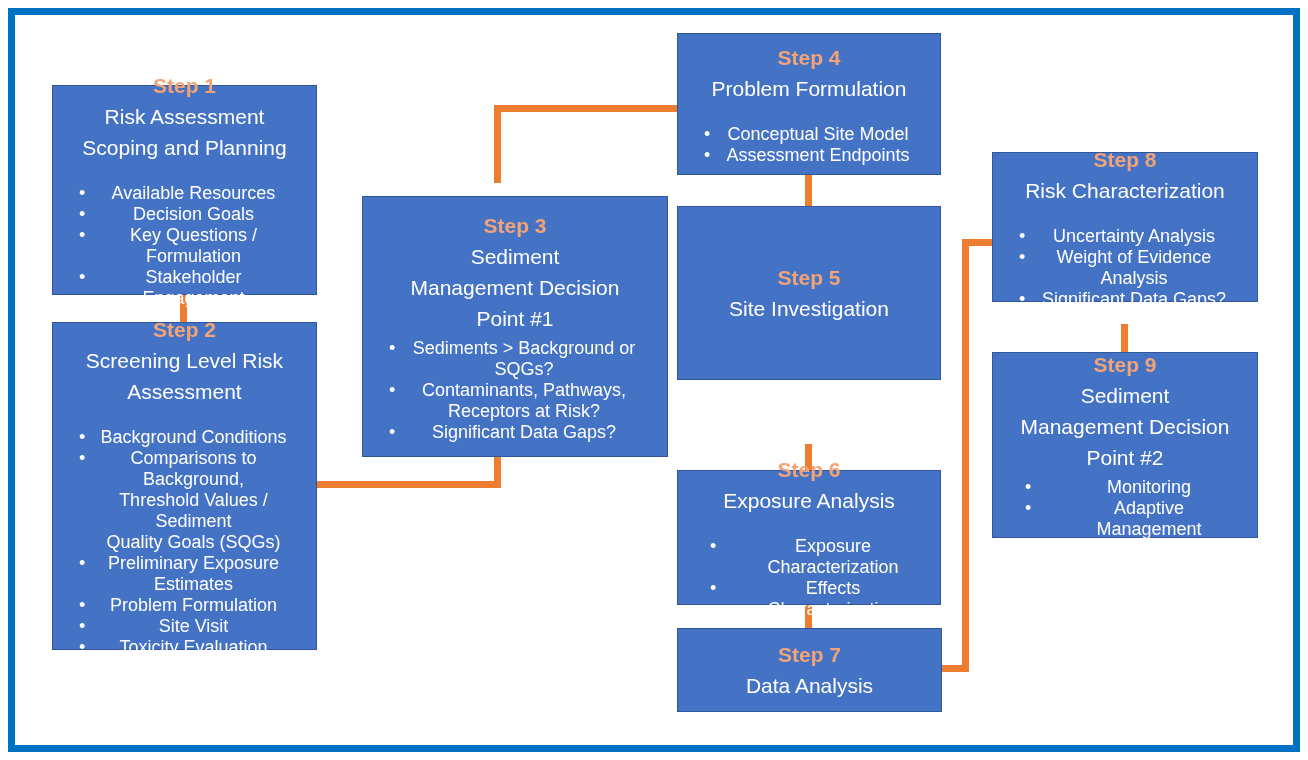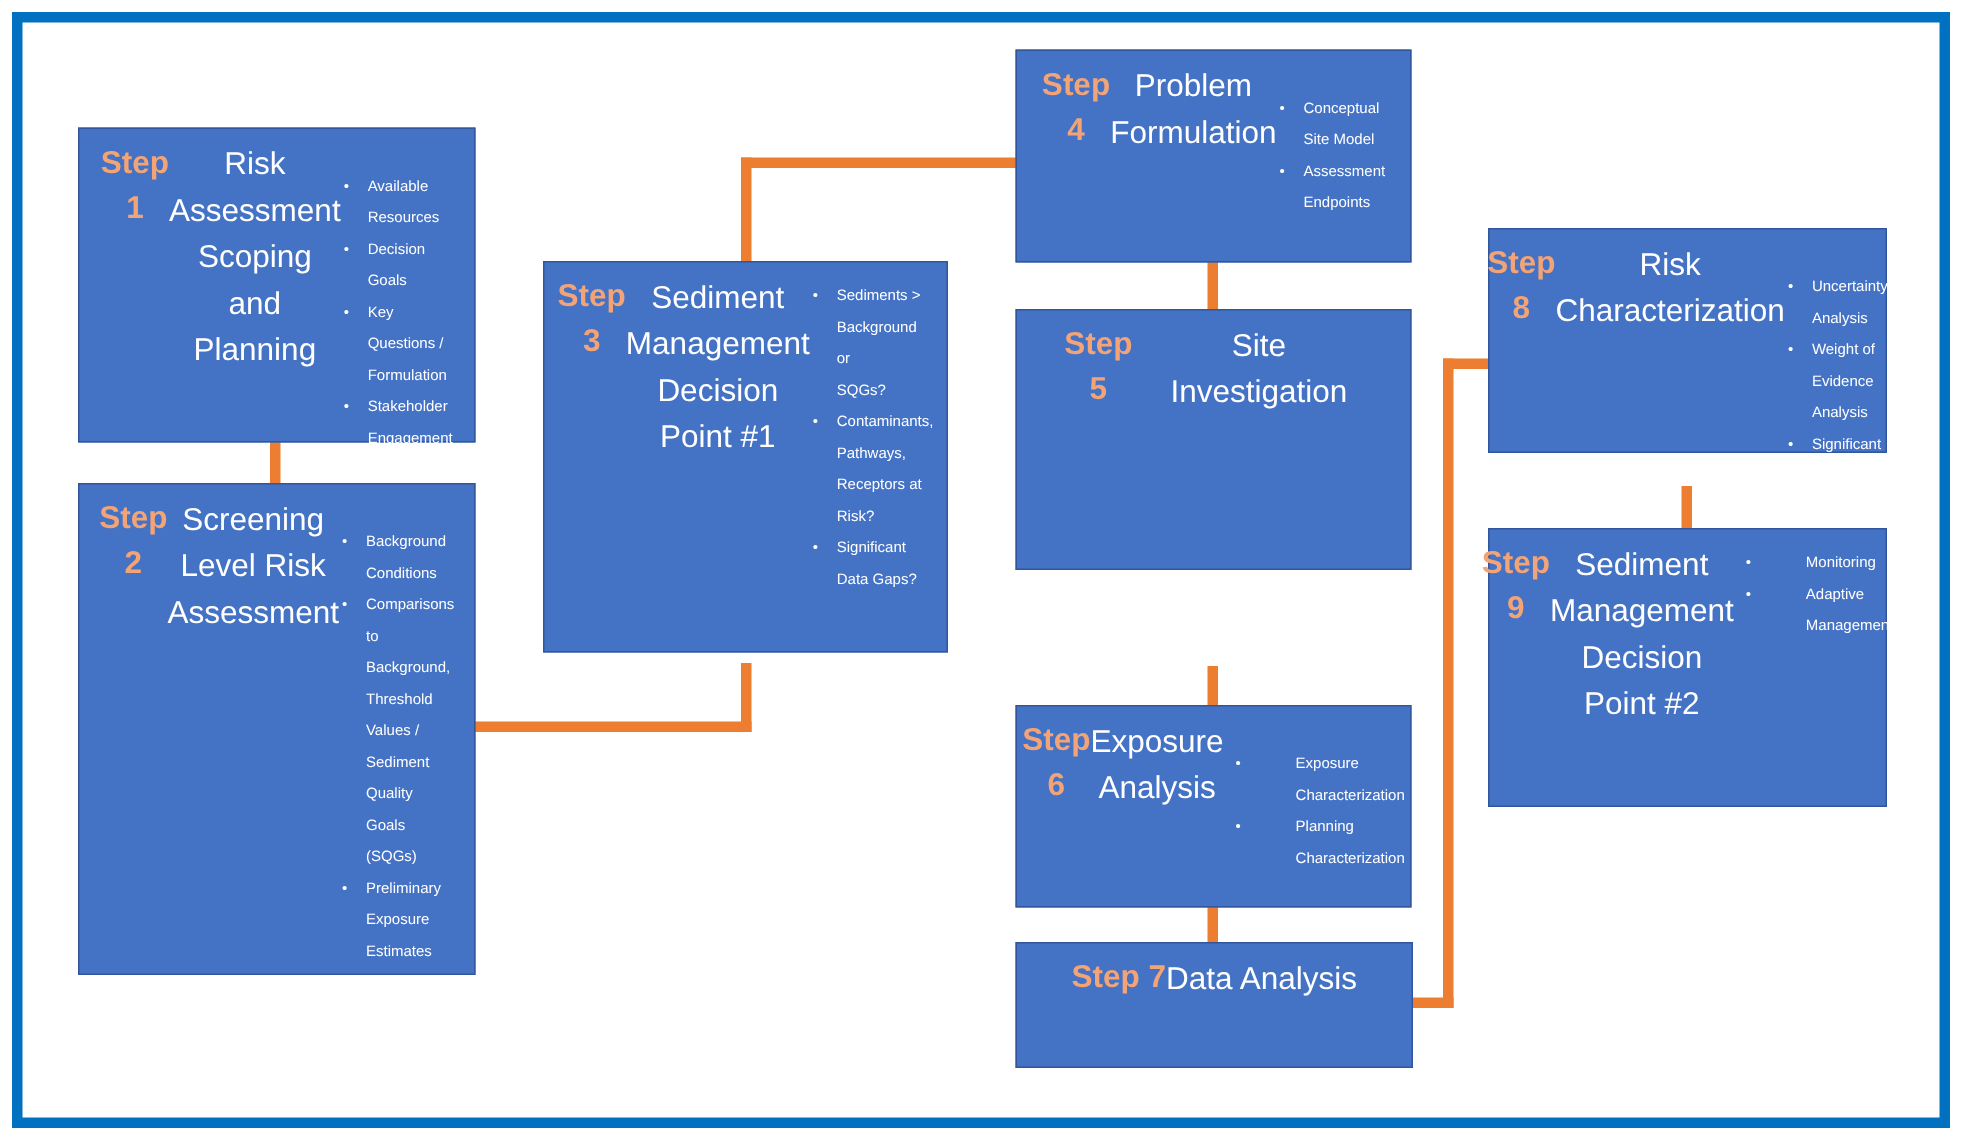--- a/index.html
+++ b/index.html
@@ -24,20 +24,21 @@
     border:7px solid var(--outer-border);
     background:transparent;
   }
   .box{
     position:absolute;
     background:var(--box-fill);
     border:1.5px solid var(--box-border);
     box-sizing:border-box;
     color:var(--body-text);
     display:flex;
+    flex-direction:column;
     justify-content:center;
     padding:8px 24px;
     z-index:2;
   }
   .step-label{
     text-align:center;
     font-weight:bold;
     font-size:21px;
     line-height:30px;
     color:var(--step-label);
@@ -46,42 +47,43 @@
     text-align:center;
     font-size:21px;
     line-height:31px;
     white-space:pre-line;
     color:var(--body-text);
   }
   ul.bullets{
     list-style:none;
     margin:20px 0 0 0;
     padding:0 0 0 2px;
-    font-size:10px;
+    font-size:18px;
     line-height:21px;
+    text-align:center;
   }
   ul.bullets.tight{margin-top:4px;}
   ul.bullets li{
     position:relative;
     padding-left:16px;
     white-space:pre-line;
   }
   ul.bullets li::before{
     content:"\2022";
     position:absolute;
     left:0;top:0;
   }
   ul.bullets.wide li{padding-left:46px;}
   ul.bullets.wide li::before{left:6px;}
   .connector{position:absolute;background:var(--connector);z-index:1;}
 
   
   .pos-1{left:52px;top:85px;width:265px;height:210px;}
   .pos-2{left:52px;top:322px;width:265px;height:328px;}
-  .pos-3{left:362px;top:174px;width:270px;height:261px;}
+  .pos-3{left:362px;top:196px;width:306px;height:261px;}
   .pos-4{left:677px;top:33px;width:264px;height:142px;}
   .pos-5{left:677px;top:206px;width:264px;height:174px;}
   .pos-6{left:677px;top:470px;width:264px;height:135px;}
   .pos-7{left:677px;top:628px;width:265px;height:84px;}
   .pos-8{left:992px;top:152px;width:266px;height:150px;}
   .pos-9{left:992px;top:352px;width:266px;height:186px;}
 
   
   .c1 {left:180px;top:294px;width:7px;height:29px;}
   .c2a{left:316px;top:481px;width:185px;height:7px;}
@@ -169,21 +171,21 @@
   <div class="box pos-5">
     <div class="step-label">Step 5</div>
     <div class="box-title">Site Investigation</div>
   </div>
 
   <div class="box pos-6">
     <div class="step-label">Step 6</div>
     <div class="box-title">Exposure Analysis</div>
     <ul class="bullets wide">
         <li>Exposure Characterization</li>
-        <li>Planning Characterization</li>
+        <li>Effects Characterization</li>
       </ul>
   </div>
 
   <div class="box pos-7">
     <div class="step-label">Step 7</div>
     <div class="box-title">Data Analysis</div>
   </div>
 
   <div class="box pos-8">
     <div class="step-label">Step 8</div>

